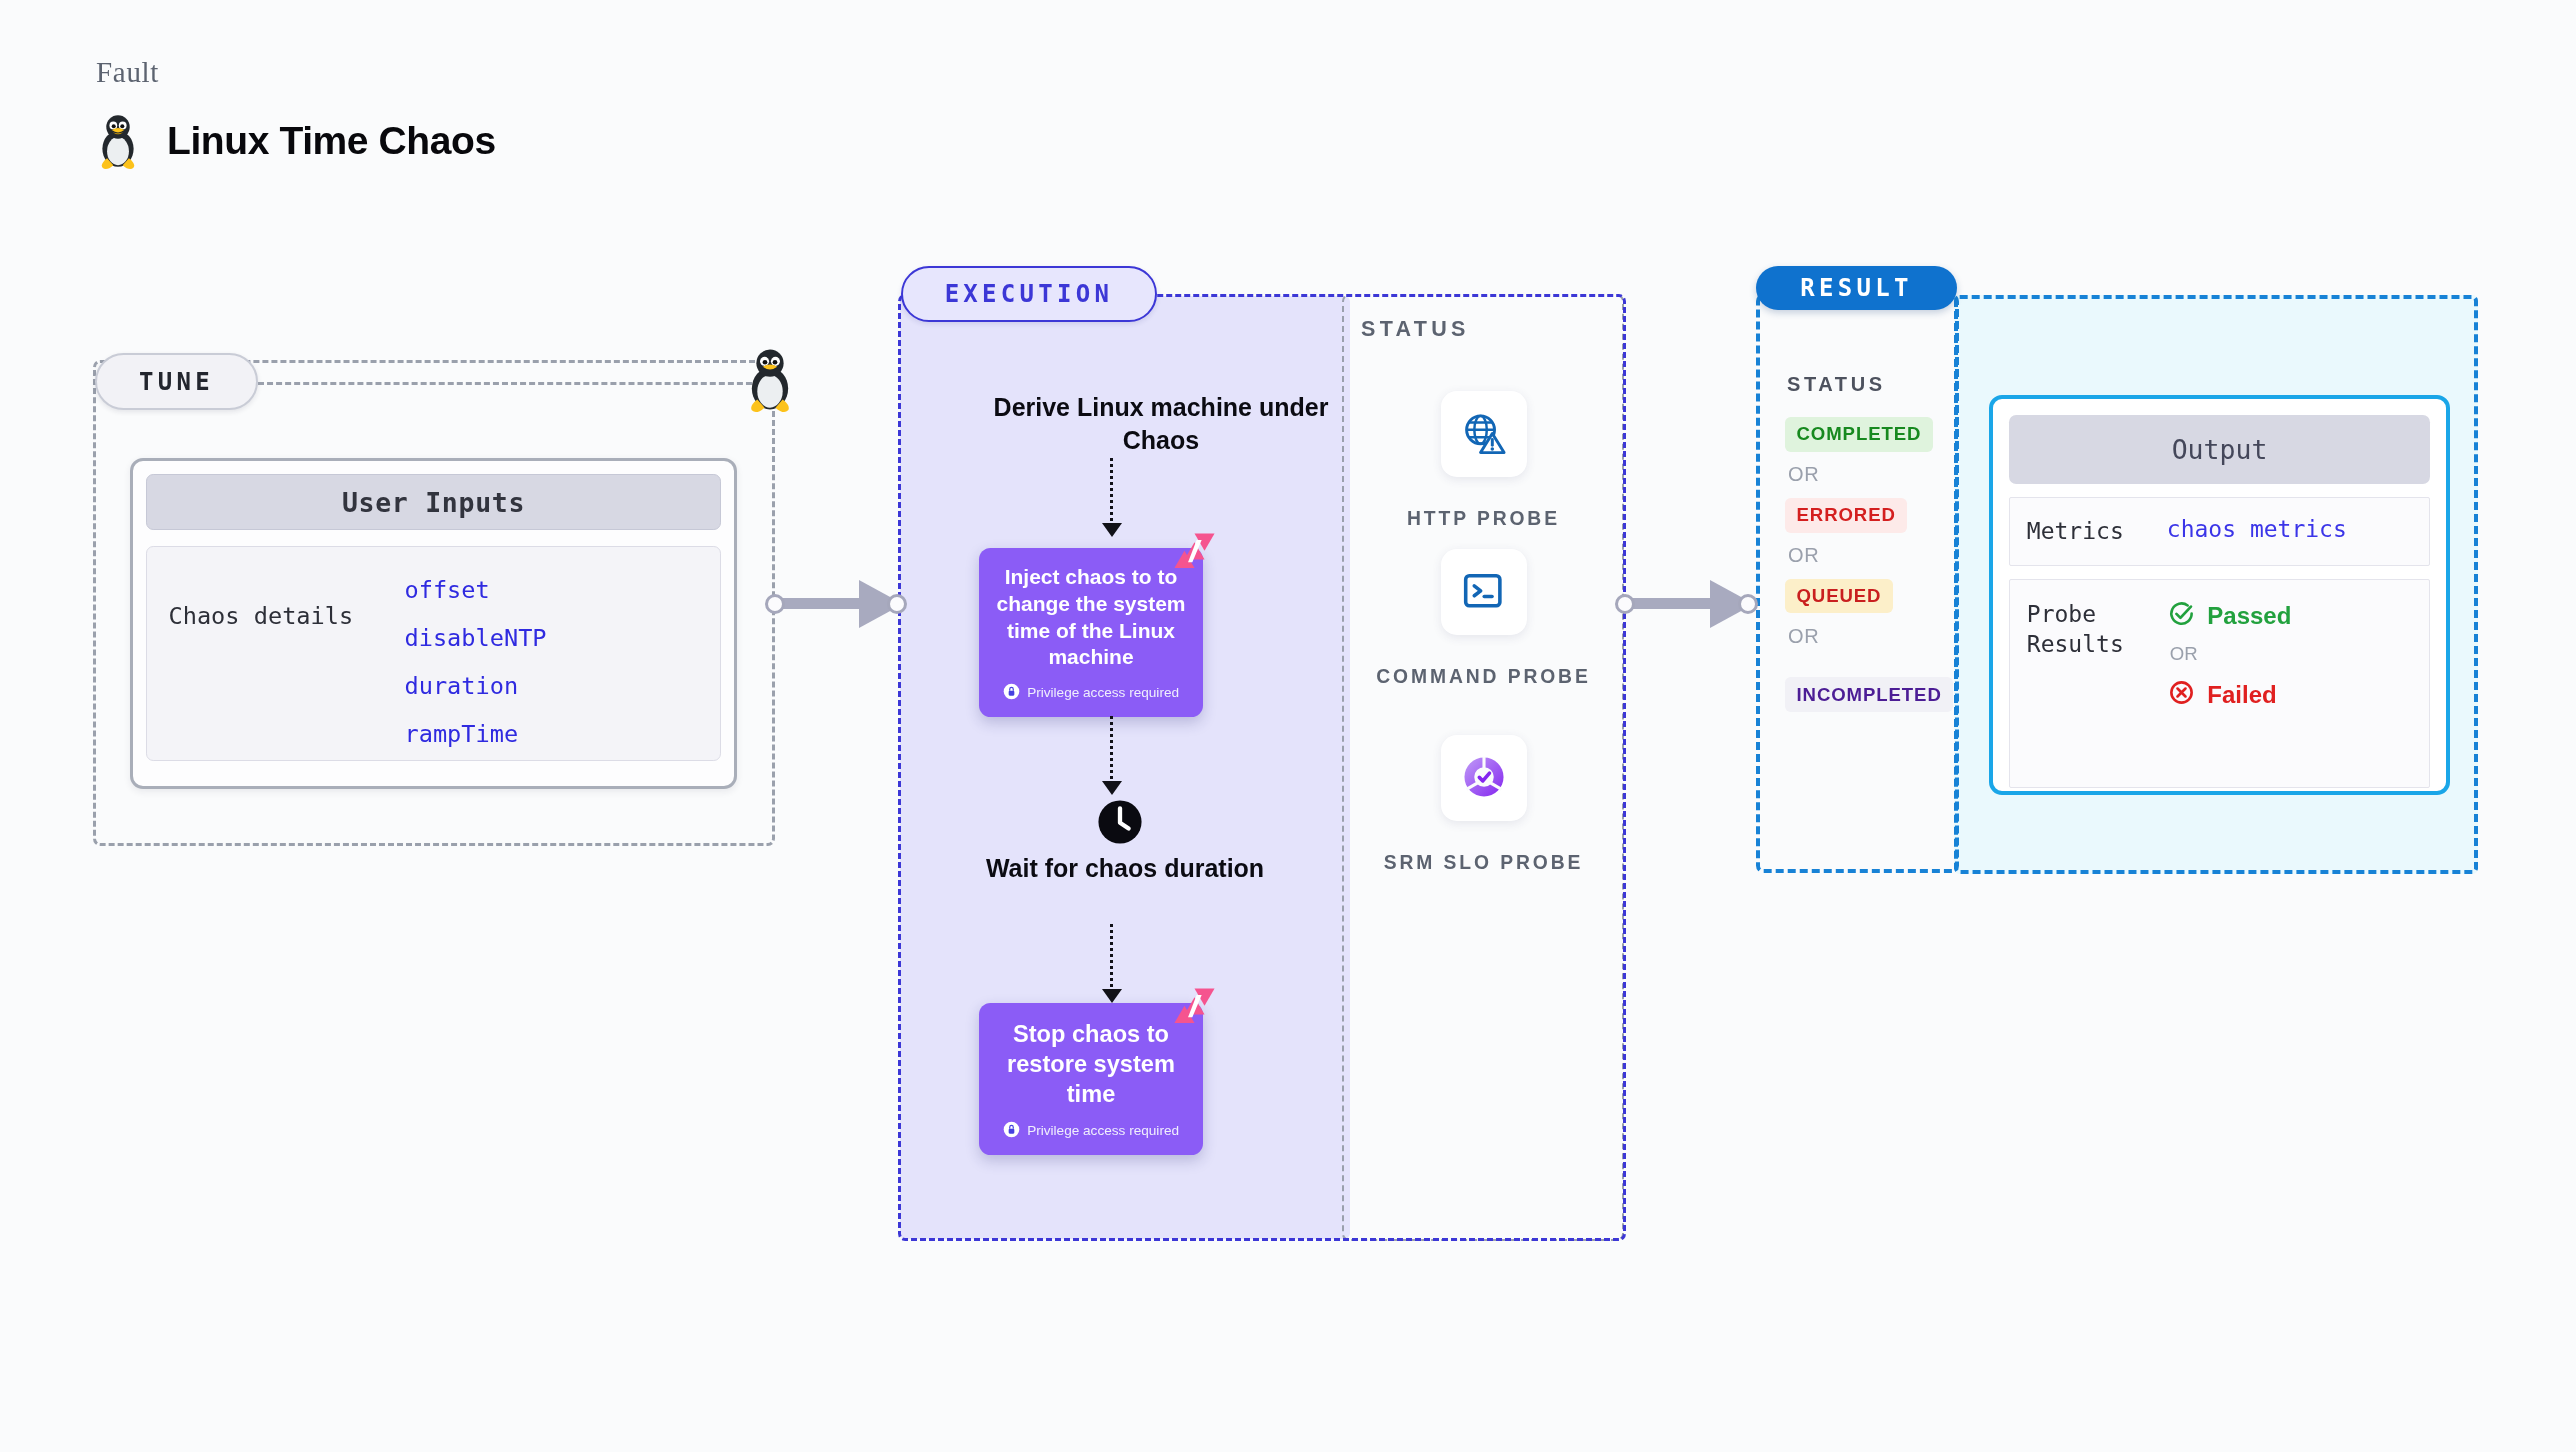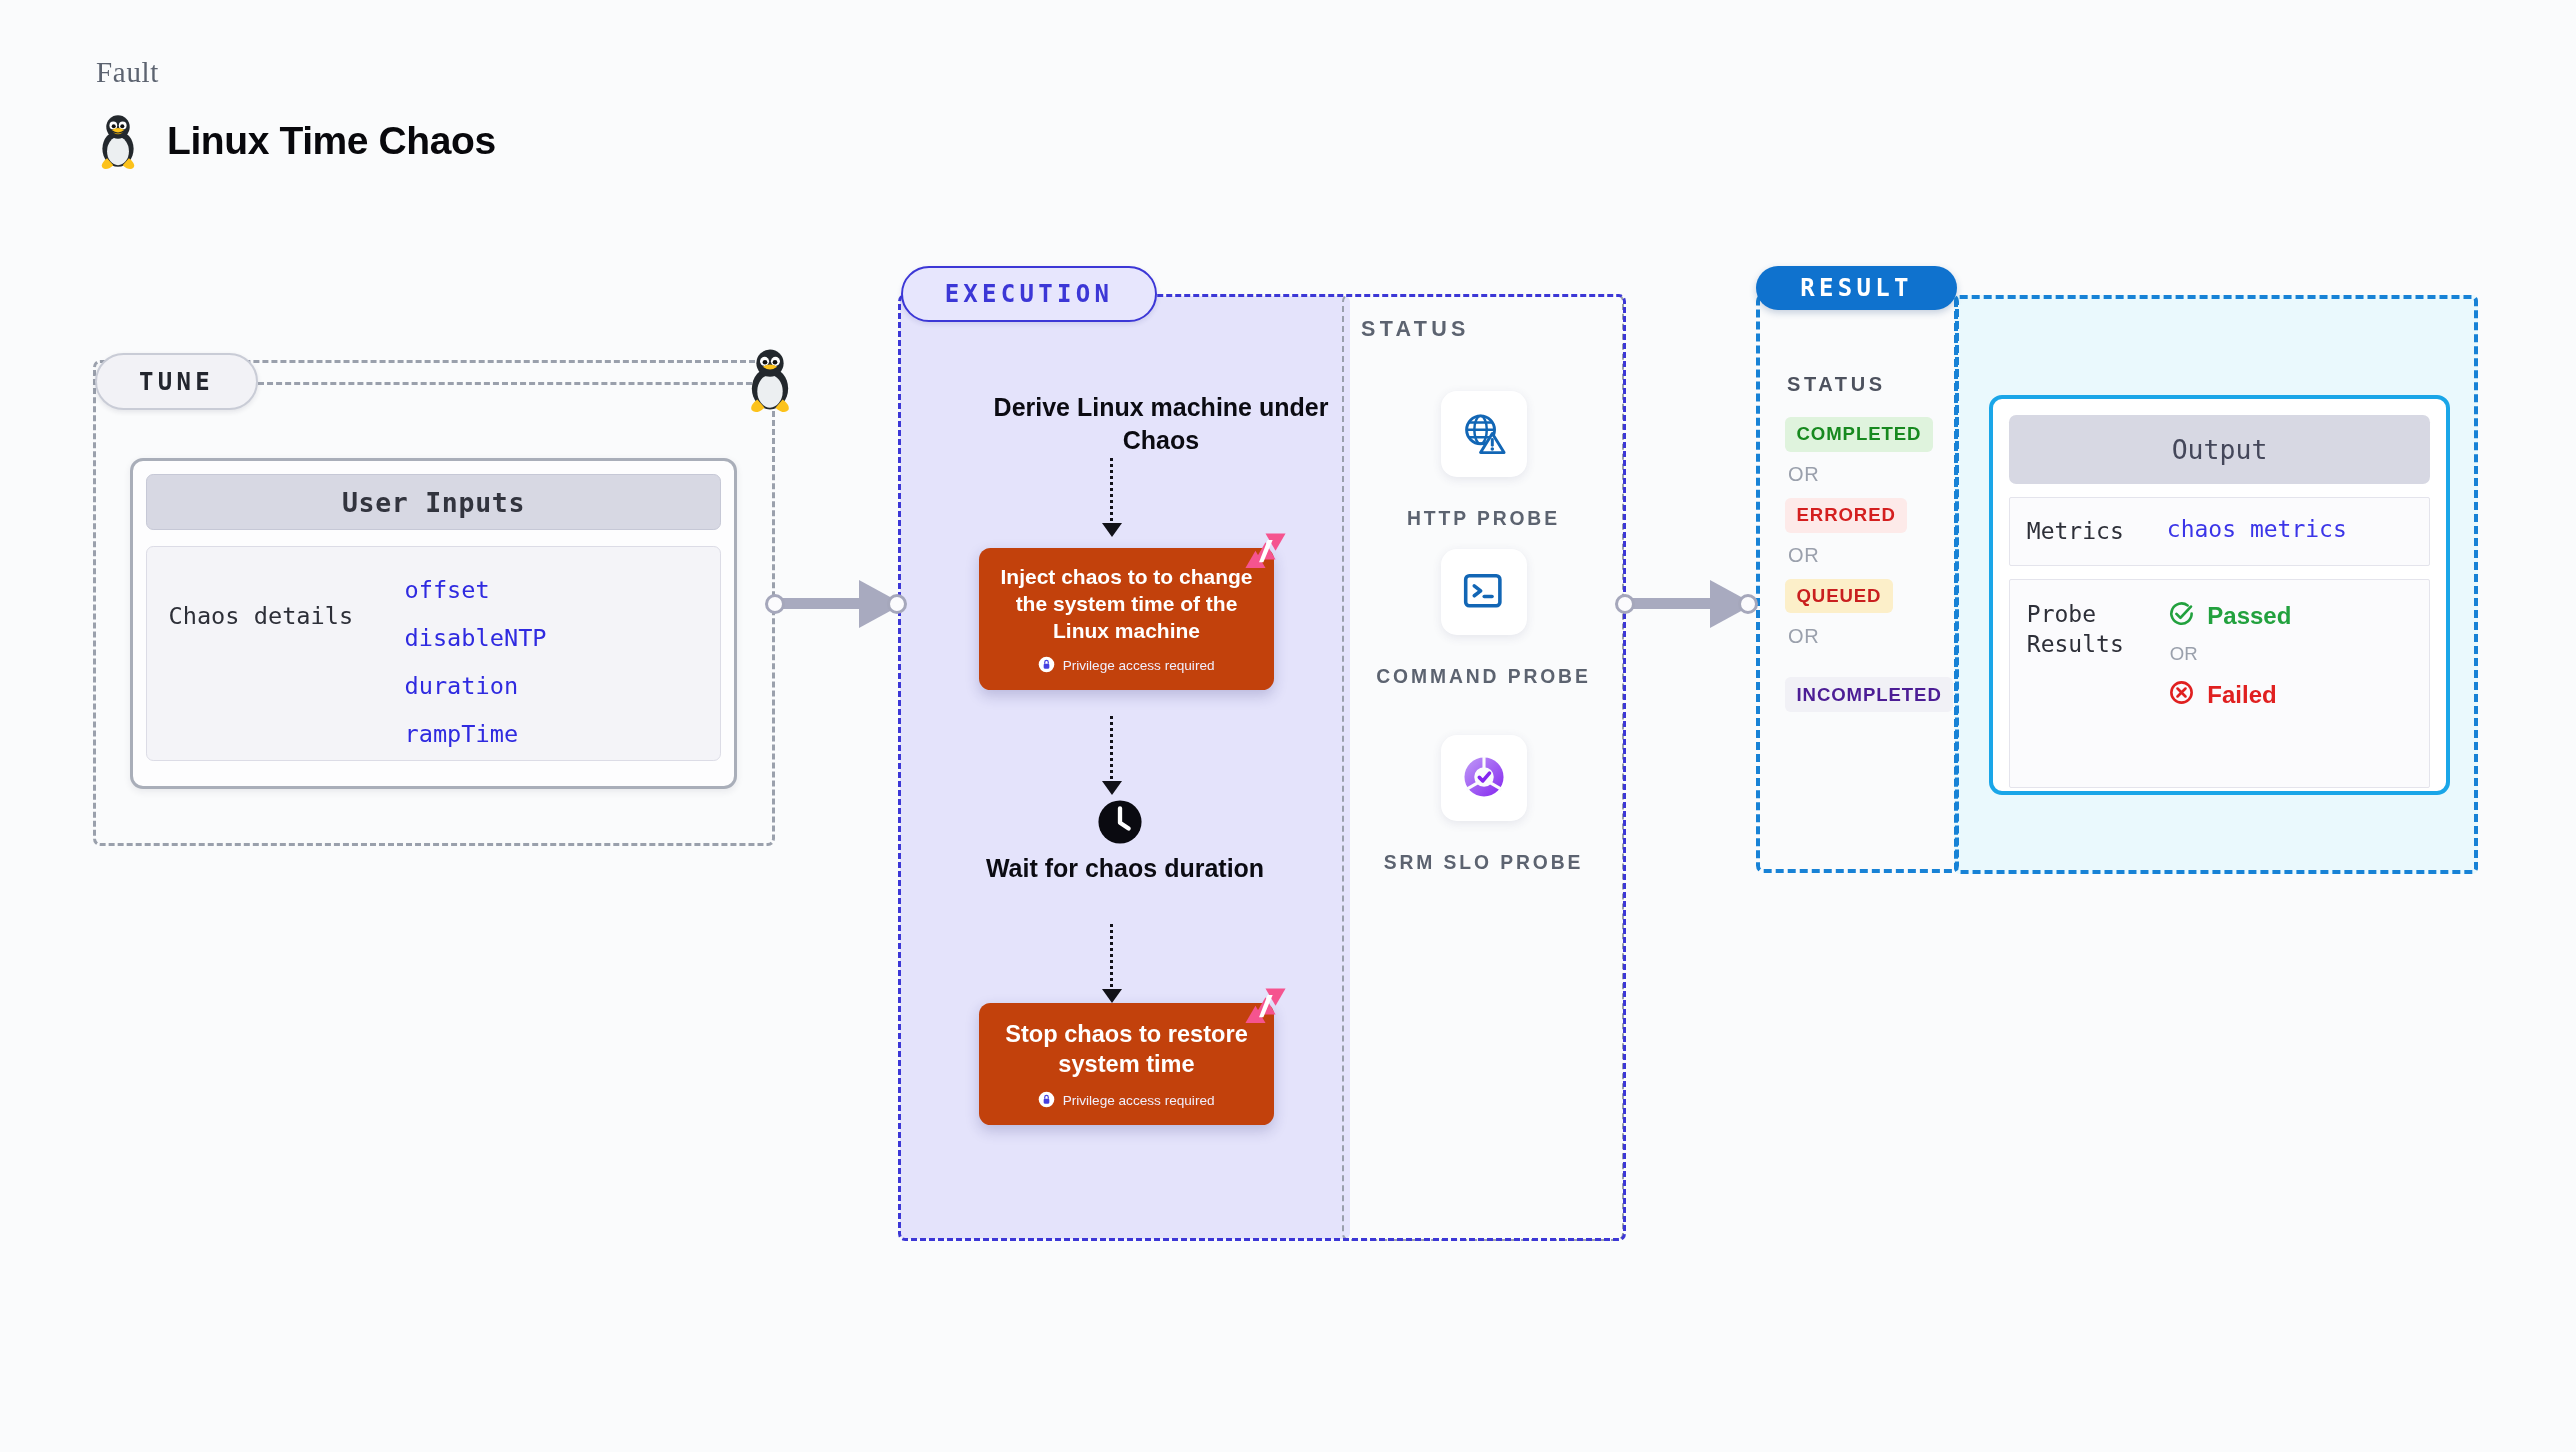--- a/index.html
+++ b/index.html
@@ -149,21 +149,21 @@
   .dotted-arrow .tip {
     position: absolute; left: -8.6px; bottom: -4.3px; width: 0; height: 0;
     border-left: 10px solid transparent; border-right: 10px solid transparent;
     border-top: 14.3px solid #111118;
   }
   #arrow-1 { left: 1111px; top: 458px; height: 75px; }
   #arrow-2 { left: 1111px; top: 716px; height: 75px; }
   #arrow-3 { left: 1111px; top: 924px; height: 75px; }
 
   .chaos-card {
-    position: absolute; width: 295px; background: #c2410c; border-radius: 11.5px;
+    position: absolute; width: 224px; background: #8b5cf6; border-radius: 11.5px;
     box-shadow: 0 5.7px 14.3px rgba(40,40,120,.22);
     padding: 15.8px 15.8px 14.3px 15.8px; color: #fff; text-align: center;
   }
   .chaos-card .t {
     font-family: "Liberation Sans", sans-serif; font-weight: 700;
     font-size: 21px; line-height: 1.28;
   }
   .chaos-card .priv {
     margin-top: 11.5px; display: flex; align-items: center; justify-content: center; gap: 7.2px;
     font-family: "Liberation Sans", sans-serif; font-size: 13.6px; color: #f0effd;

